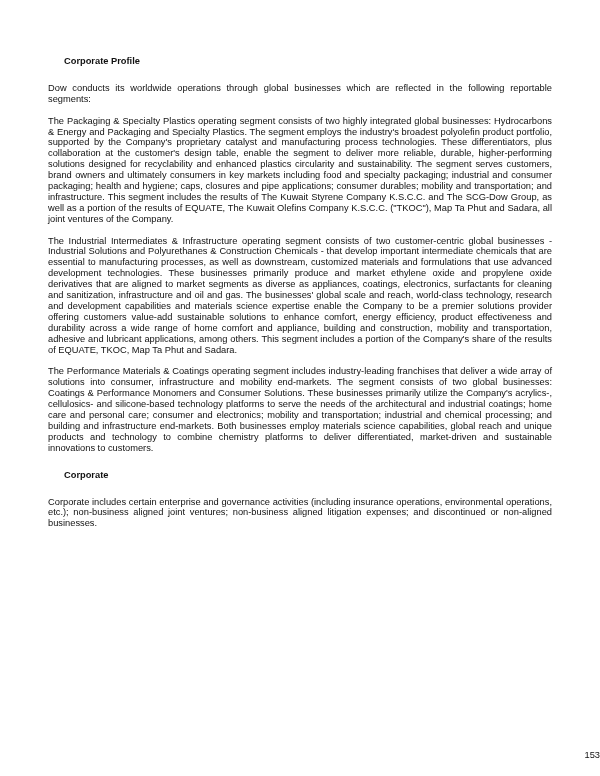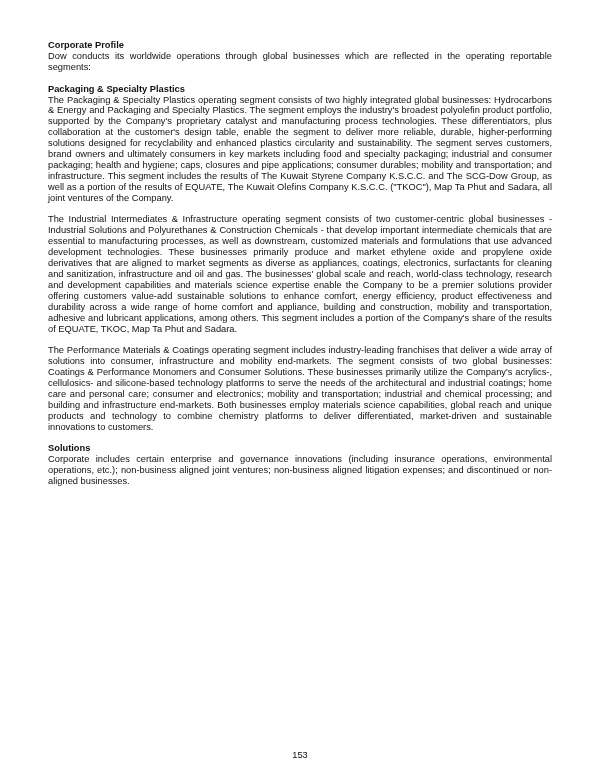--- a/index.html
+++ b/index.html
@@ -1,41 +1,40 @@
 <!DOCTYPE html>
 <html><head>
 <meta charset="utf-8">
 <style>
   html, body { margin: 0; padding: 0; background: #ffffff; }
   body { width: 600px; height: 776px; position: relative; overflow: hidden;
          font-family: "Liberation Sans", sans-serif; color: #111111; }
   .page { position: absolute; left: 48px; top: 40px; width: 504px; }
   .section { margin: 0 0 10.9px 0; }
-  .heading { font-weight: bold; font-size: 9.3px; line-height: 10.9px; margin: 0; }
+  .heading { font-weight: bold; font-size: 9.3px; line-height: 10.9px; margin: 16px; }
   .para { font-size: 9.3px; line-height: 10.9px; margin: 0; text-align: justify; }
-  .page-number { position: absolute; left: 0; width: 600px; top: 750px; text-align: center;
+  .page-number { position: absolute; left: 0; width: 600px; top: 750px; text-align: right;
                  font-size: 9.3px; line-height: 10.9px; }
 </style>
 </head>
 <body>
 
 <div class="page">
   <div class="section">
     <p class="heading">Corporate Profile</p>
-    <p class="para">Dow conducts its worldwide operations through global businesses which are reflected in the operating reportable segments:</p>
+    <p class="para">Dow conducts its worldwide operations through global businesses which are reflected in the following reportable segments:</p>
   </div>
   <div class="section">
-    <p class="heading">Packaging &amp; Specialty Plastics</p>
     <p class="para">The Packaging &amp; Specialty Plastics operating segment consists of two highly integrated global businesses: Hydrocarbons &amp; Energy and Packaging and Specialty Plastics. The segment employs the industry's broadest polyolefin product portfolio, supported by the Company's proprietary catalyst and manufacturing process technologies. These differentiators, plus collaboration at the customer's design table, enable the segment to deliver more reliable, durable, higher-performing solutions designed for recyclability and enhanced plastics circularity and sustainability. The segment serves customers, brand owners and ultimately consumers in key markets including food and specialty packaging; industrial and consumer packaging; health and hygiene; caps, closures and pipe applications; consumer durables; mobility and transportation; and infrastructure. This segment includes the results of The Kuwait Styrene Company K.S.C.C. and The SCG-Dow Group, as well as a portion of the results of EQUATE, The Kuwait Olefins Company K.S.C.C. ("TKOC"), Map Ta Phut and Sadara, all joint ventures of the Company.</p>
   </div>
   <div class="section">
     <p class="para">The Industrial Intermediates &amp; Infrastructure operating segment consists of two customer-centric global businesses - Industrial Solutions and Polyurethanes &amp; Construction Chemicals - that develop important intermediate chemicals that are essential to manufacturing processes, as well as downstream, customized materials and formulations that use advanced development technologies. These businesses primarily produce and market ethylene oxide and propylene oxide derivatives that are aligned to market segments as diverse as appliances, coatings, electronics, surfactants for cleaning and sanitization, infrastructure and oil and gas. The businesses' global scale and reach, world-class technology, research and development capabilities and materials science expertise enable the Company to be a premier solutions provider offering customers value-add sustainable solutions to enhance comfort, energy efficiency, product effectiveness and durability across a wide range of home comfort and appliance, building and construction, mobility and transportation, adhesive and lubricant applications, among others. This segment includes a portion of the Company's share of the results of EQUATE, TKOC, Map Ta Phut and Sadara.</p>
   </div>
   <div class="section">
     <p class="para">The Performance Materials &amp; Coatings operating segment includes industry-leading franchises that deliver a wide array of solutions into consumer, infrastructure and mobility end-markets. The segment consists of two global businesses: Coatings &amp; Performance Monomers and Consumer Solutions. These businesses primarily utilize the Company's acrylics-, cellulosics- and silicone-based technology platforms to serve the needs of the architectural and industrial coatings; home care and personal care; consumer and electronics; mobility and transportation; industrial and chemical processing; and building and infrastructure end-markets. Both businesses employ materials science capabilities, global reach and unique products and technology to combine chemistry platforms to deliver differentiated, market-driven and sustainable innovations to customers.</p>
   </div>
   <div class="section">
-    <p class="heading">Solutions</p>
-    <p class="para">Corporate includes certain enterprise and governance innovations (including insurance operations, environmental operations, etc.); non-business aligned joint ventures; non-business aligned litigation expenses; and discontinued or non-aligned businesses.</p>
+    <p class="heading">Corporate</p>
+    <p class="para">Corporate includes certain enterprise and governance activities (including insurance operations, environmental operations, etc.); non-business aligned joint ventures; non-business aligned litigation expenses; and discontinued or non-aligned businesses.</p>
   </div>
 </div>
 
 <div class="page-number">153</div>
 
 </body></html>

